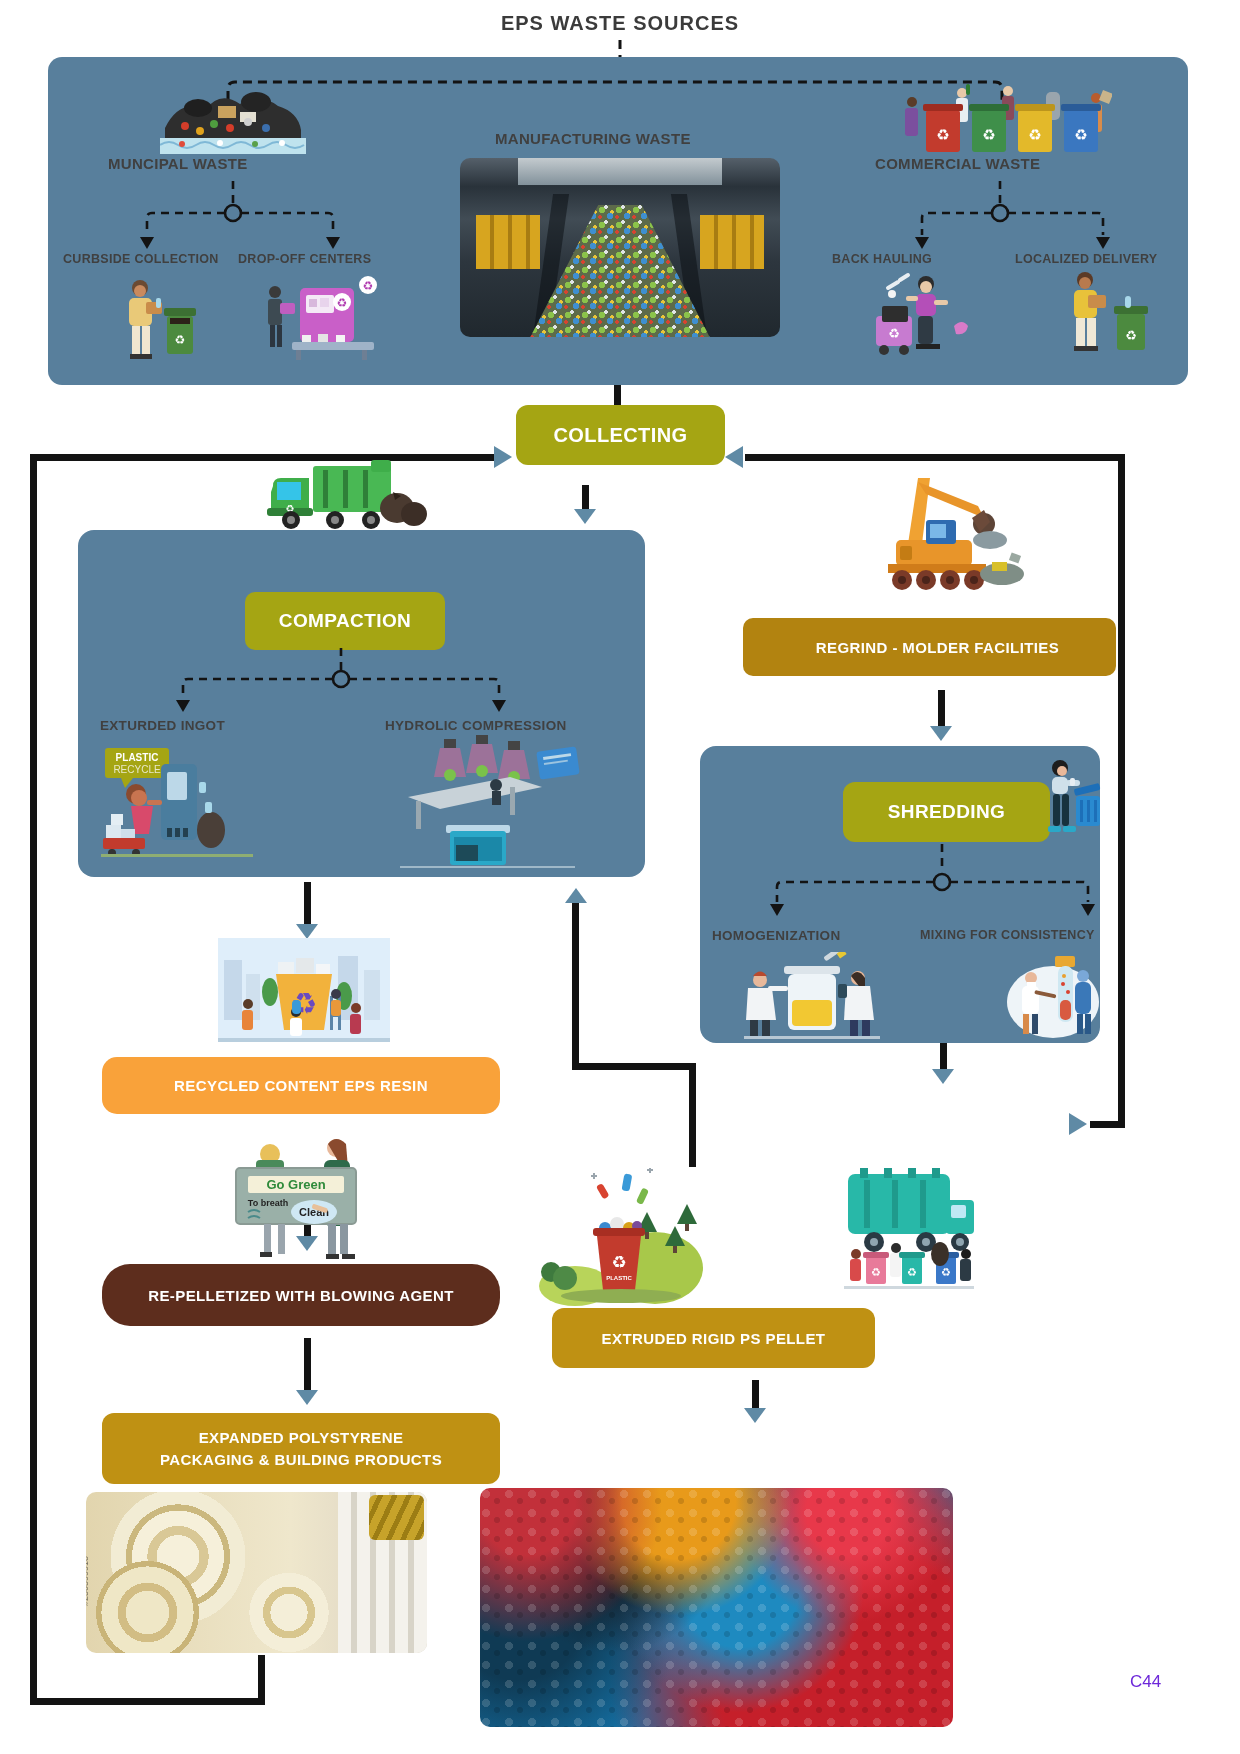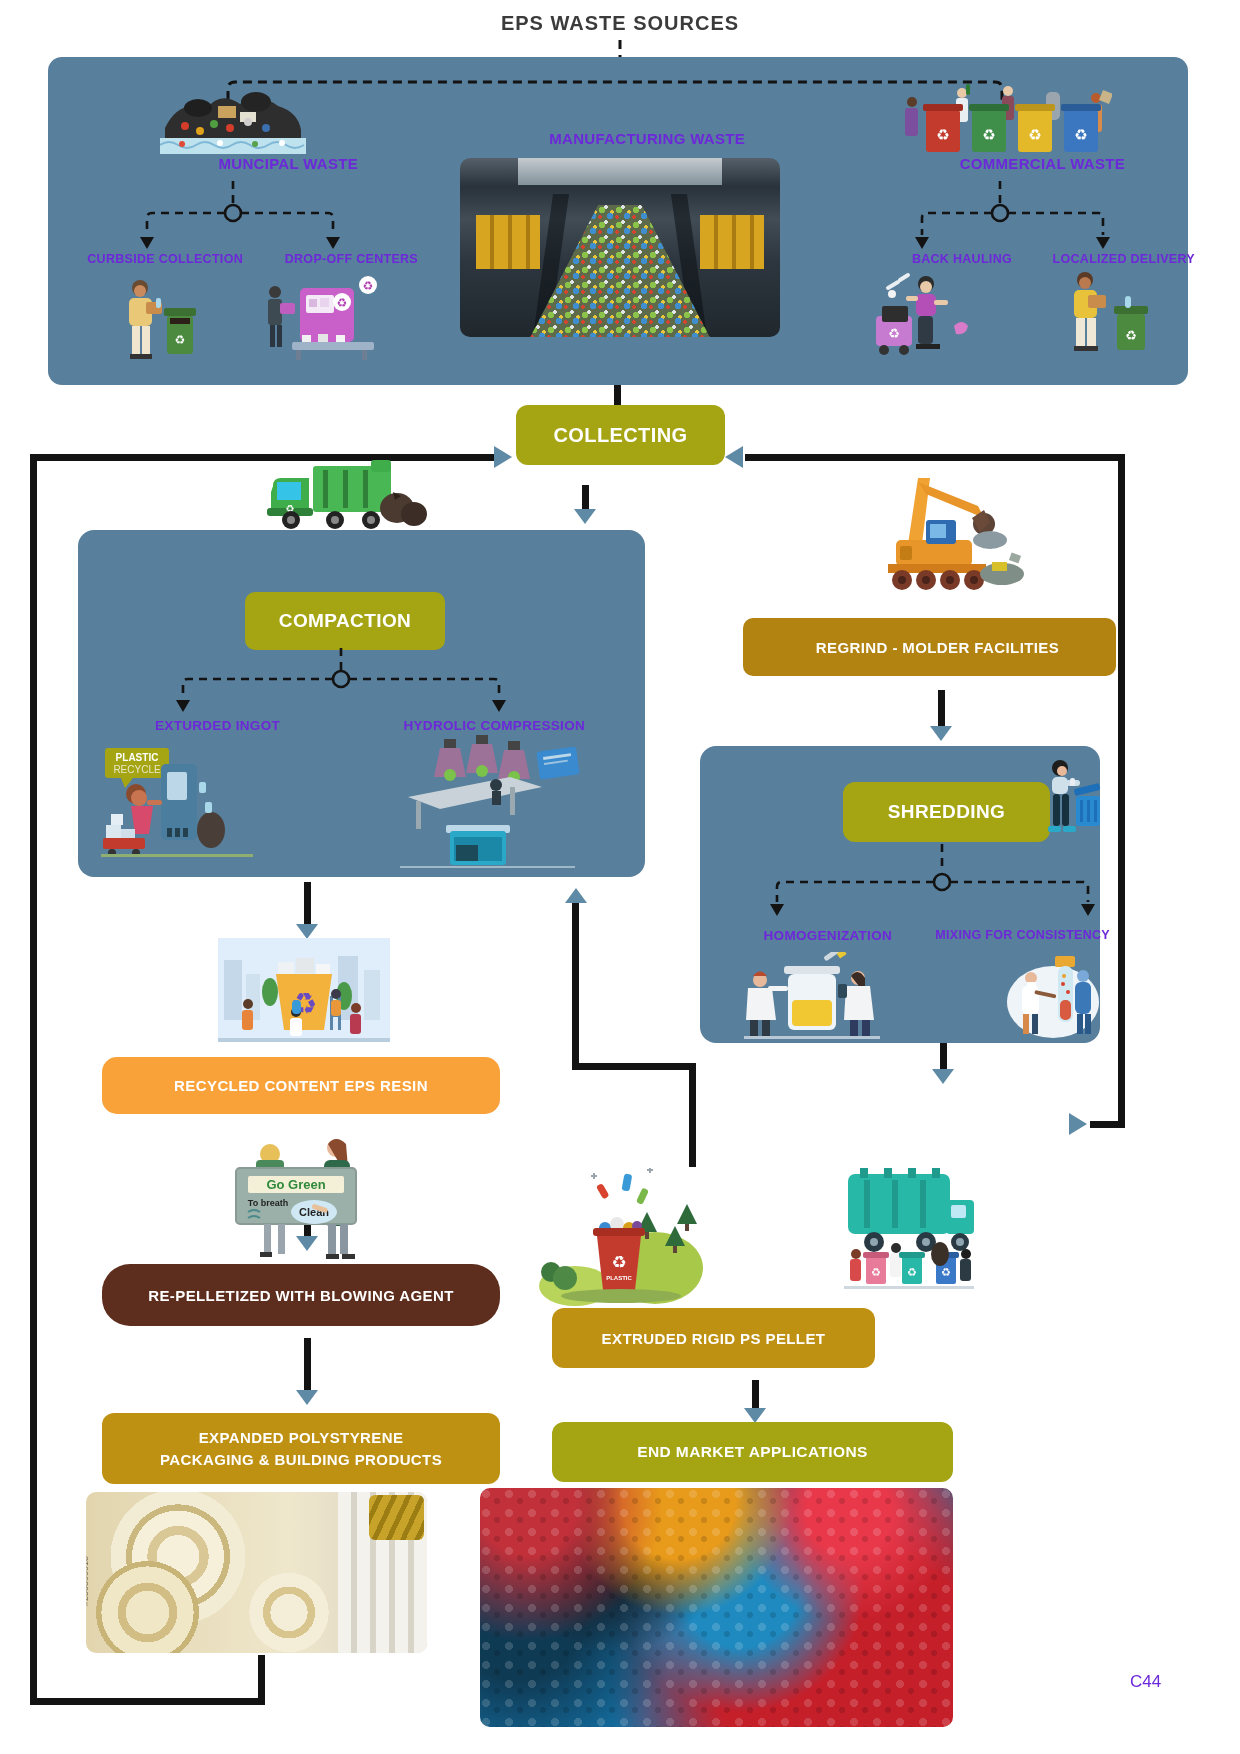--- a/index.html
+++ b/index.html
@@ -6,21 +6,21 @@
   #canvas{position:relative;width:1240px;height:1754px;background:#fff;
           font-family:"Liberation Sans",sans-serif;overflow:hidden;}
   .panel{position:absolute;background:#587f9c;border-radius:16px;}
   .btn{position:absolute;display:flex;flex-direction:column;align-items:center;justify-content:center;
        color:#fff;font-weight:bold;text-align:center;letter-spacing:.4px;border-radius:12px;}
   .btn.olive{background:#a5a513;}
   .btn.gold{background:#b28310;padding-left:16px;}
   .btn.gold2{background:#bf9113;text-align:center;}
   .btn.orange{background:#f9a23a;border-radius:15px;}
   .btn.brown{background:#5d2d1d;border-radius:28px;}
-  .lbl{position:absolute;color:#6d28d9;font-weight:bold;text-align:right;letter-spacing:.3px;}
+  .lbl{position:absolute;color:#404040;font-weight:bold;text-align:left;letter-spacing:.3px;}
   .line{position:absolute;background:#131313;}
   .tri{position:absolute;width:0;height:0;}
   .tri.down{border-left:11px solid transparent;border-right:11px solid transparent;border-top:15px solid #5f8aa5;}
   .tri.up{border-left:11px solid transparent;border-right:11px solid transparent;border-bottom:15px solid #5f8aa5;}
   .tri.right{border-top:11px solid transparent;border-bottom:11px solid transparent;border-left:18px solid #5f8aa5;}
   .tri.left{border-top:11px solid transparent;border-bottom:11px solid transparent;border-right:18px solid #5f8aa5;}
   .title{position:absolute;left:0;right:0;top:12px;text-align:center;font-size:20px;font-weight:bold;
          color:#3b3b3b;letter-spacing:1px;}
   .code{position:absolute;left:1130px;top:1672px;width:90px;font-size:17px;color:#6d28d9;}
   .ill{position:absolute;}
@@ -632,23 +632,20 @@
     <rect x="4" y="128" width="130" height="3" fill="#cfd8de"></rect>
   </svg>
 
   <div class="btn gold2" style="left:552px;top:1308px;width:323px;height:60px;font-size:15px">
     <span>EXTRUDED RIGID PS PELLET</span>
   </div>
 
   <div class="line" style="left:752px;top:1380px;width:7px;height:30px"></div>
   <div class="tri down" style="left:744px;top:1408px"></div>
 
-  <div class="btn olive" style="left:552px;top:1422px;width:401px;height:60px;font-size:15.5px">
-    <span>END MARKET APPLICATIONS</span>
-  </div>
 
   <div class="photo pellets" style="left:480px;top:1488px;width:473px;height:239px">
     <div class="dots"></div>
   </div>
 
   <div class="code">C44</div>
 
 </div>
 
 </body></html>

